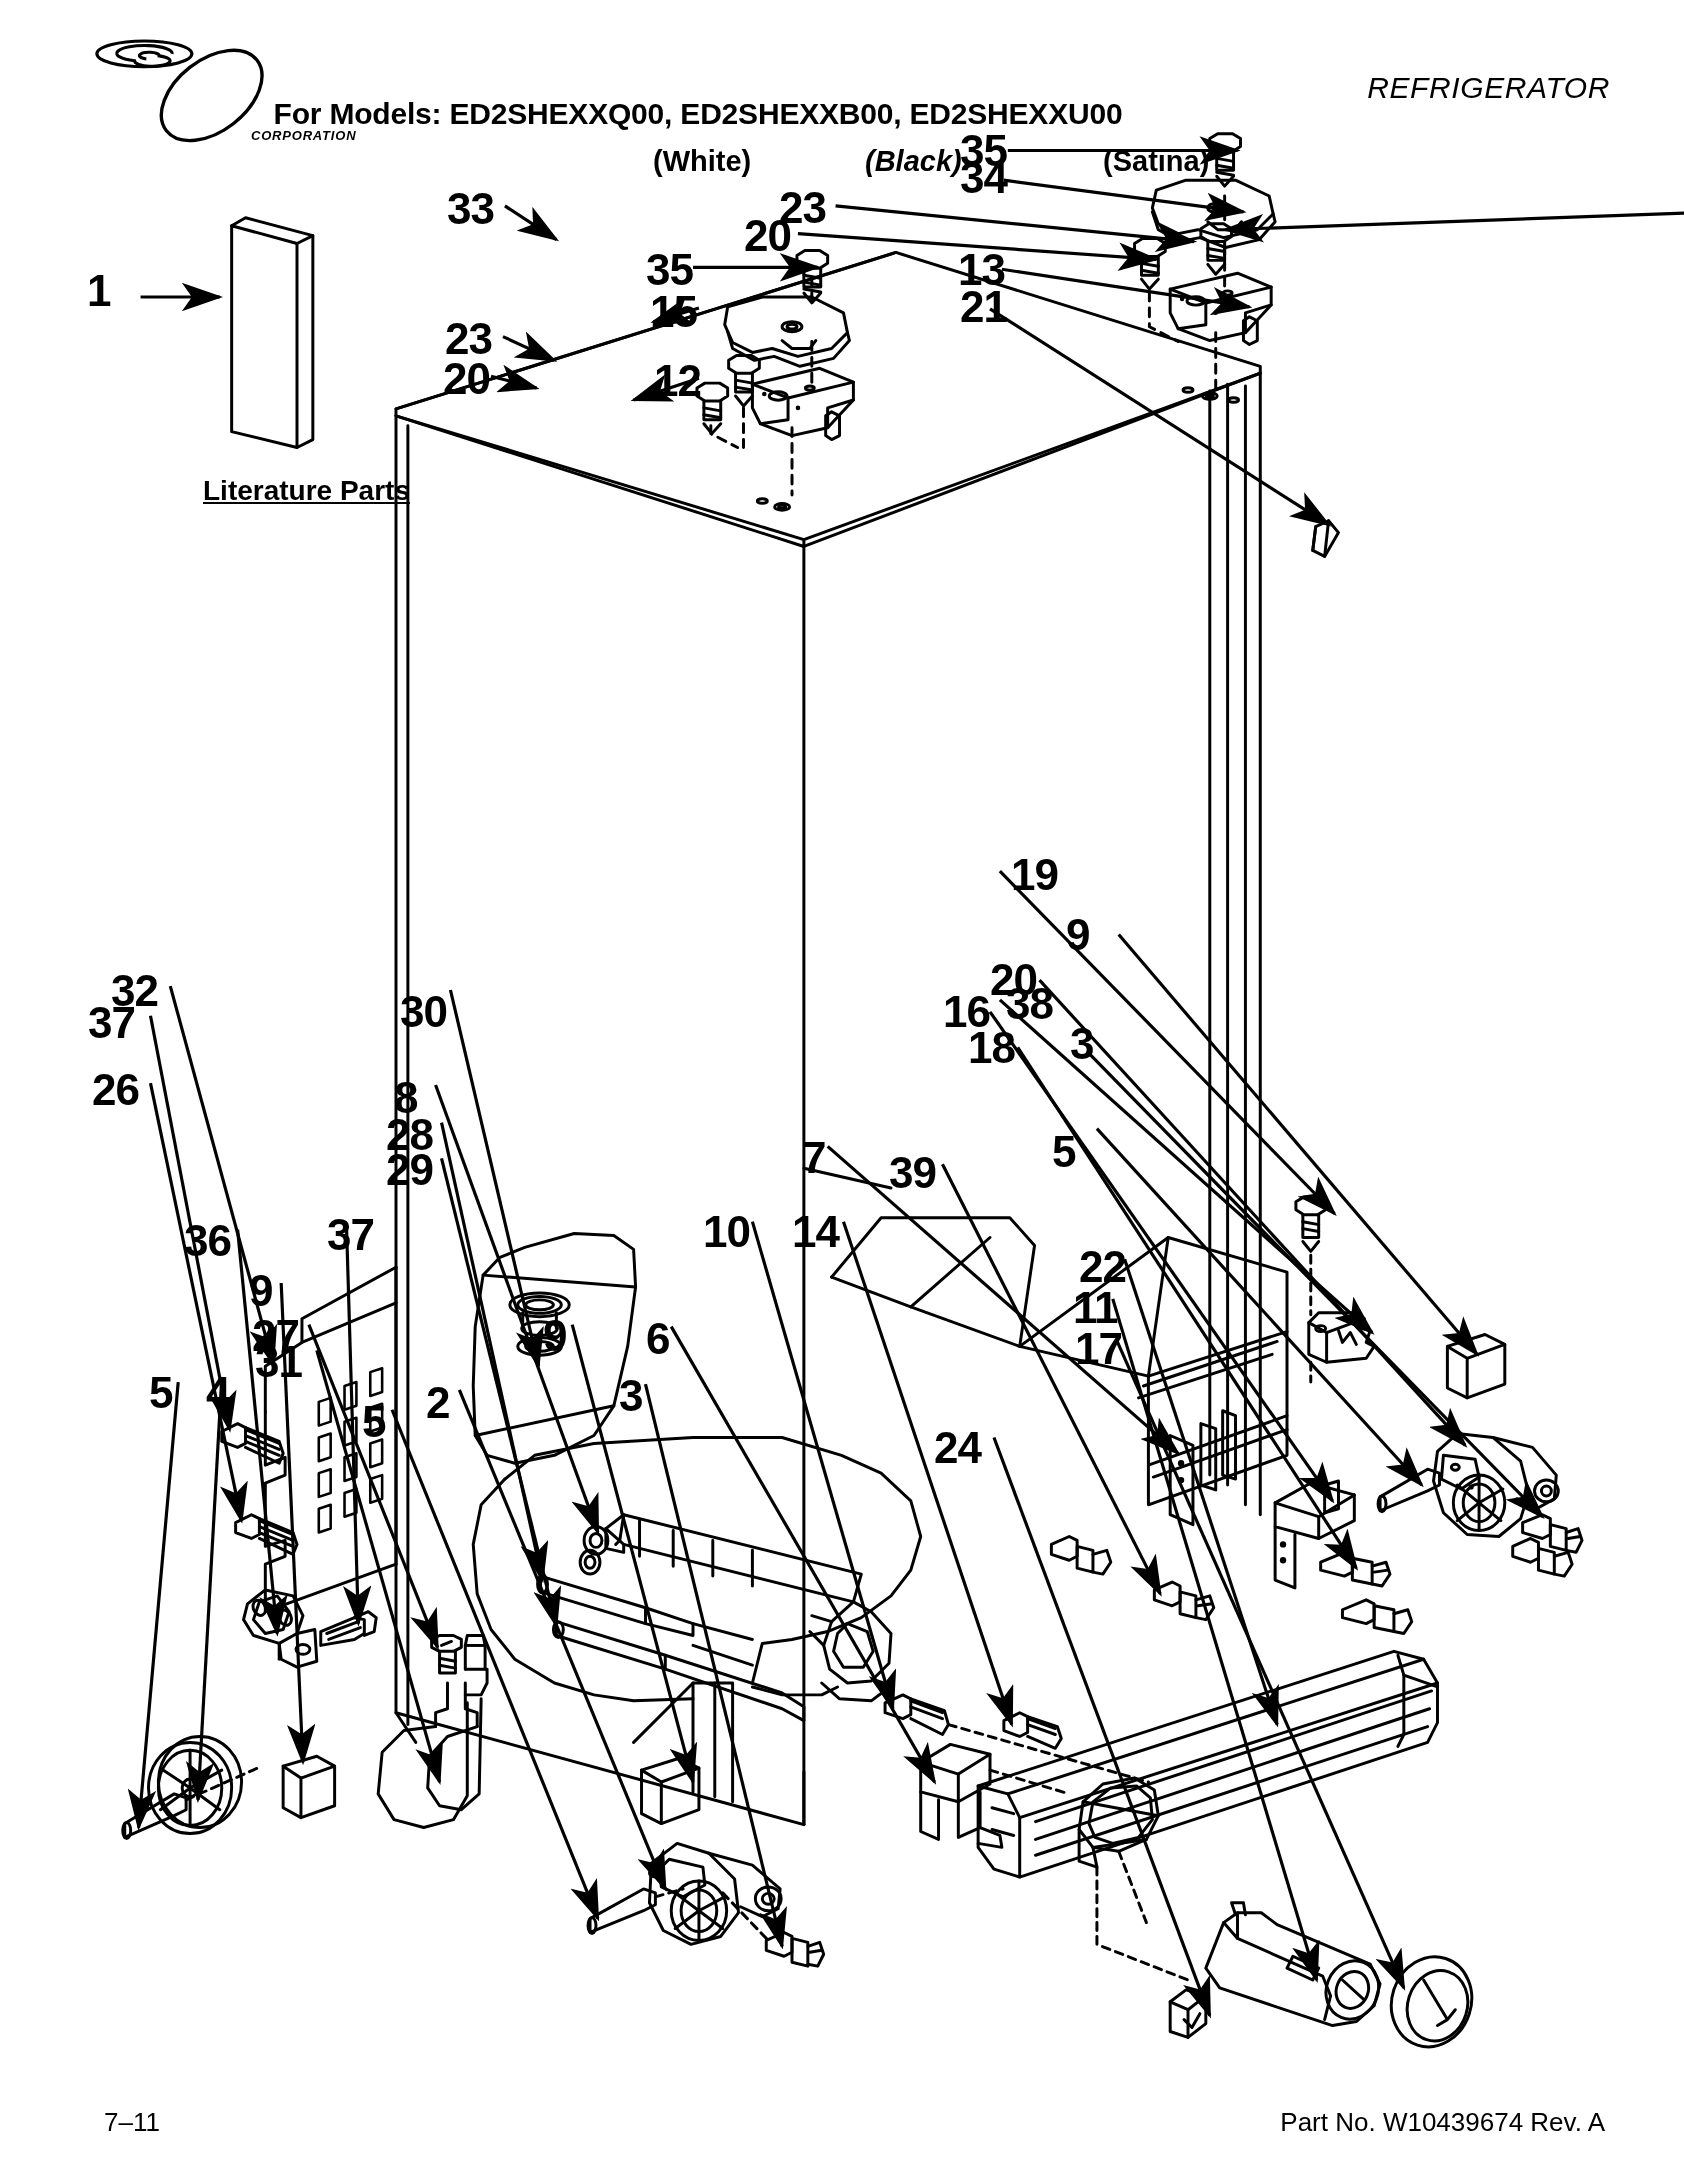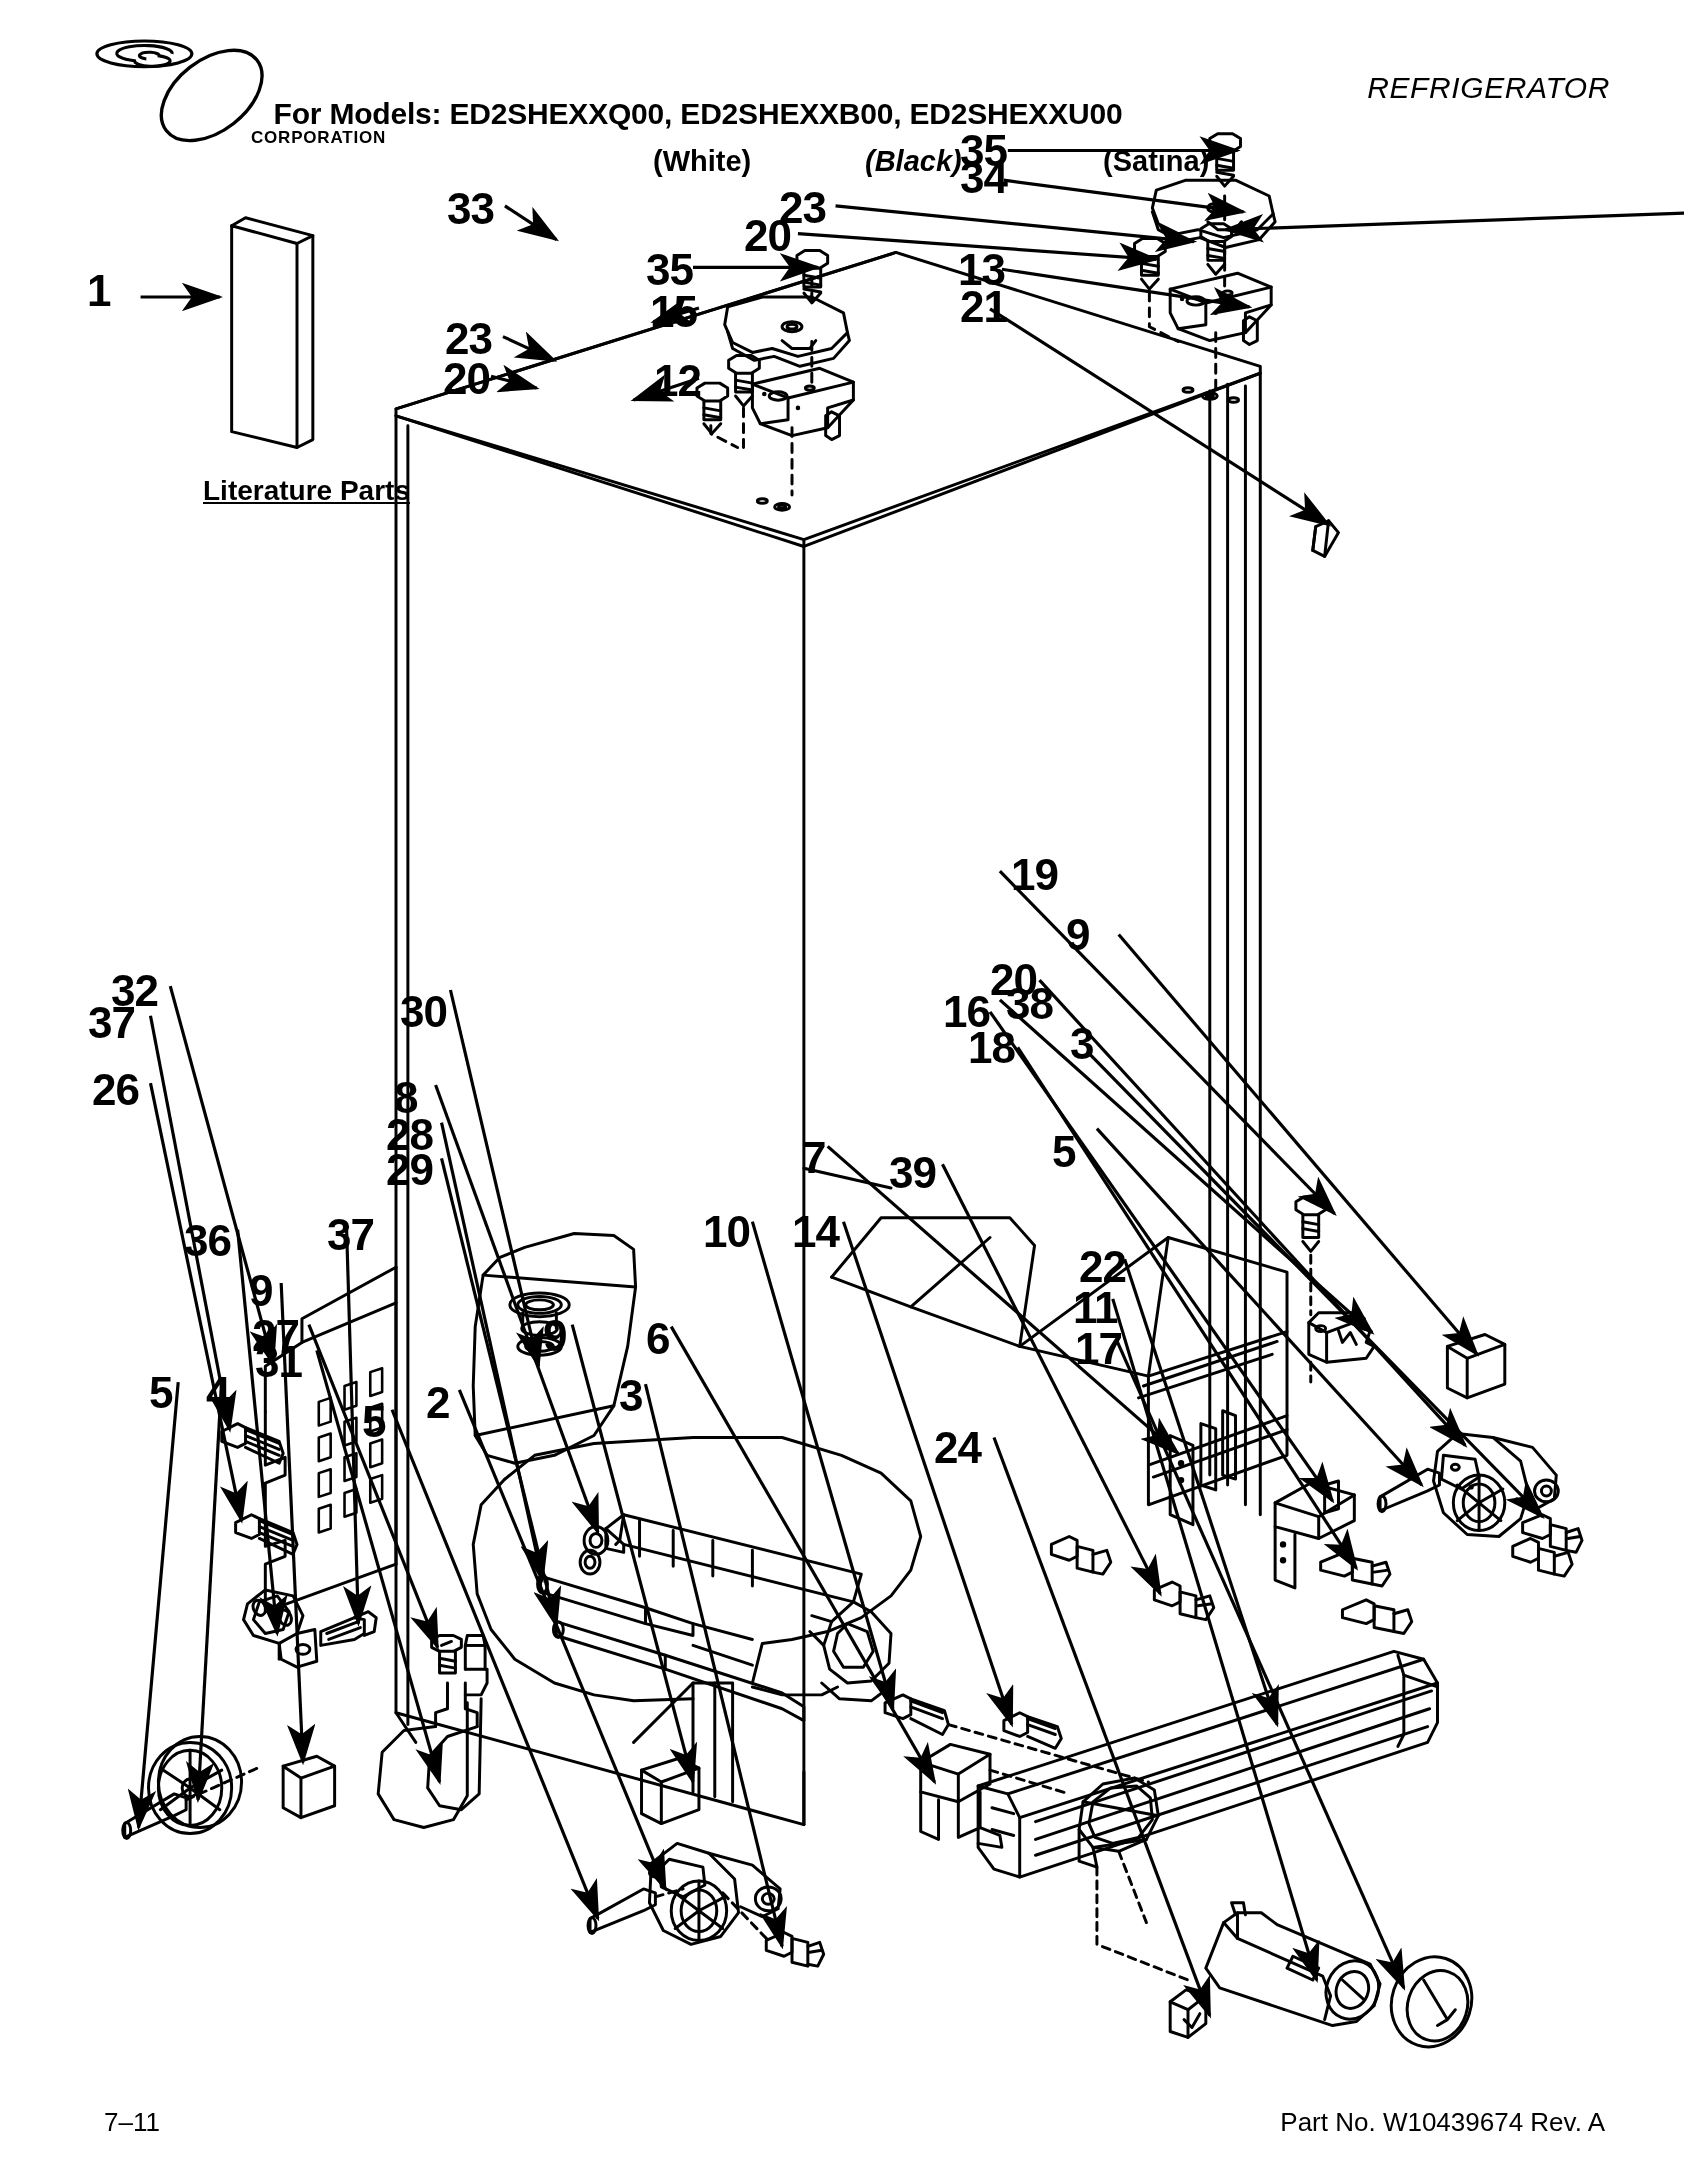--- a/index.html
+++ b/index.html
@@ -43,21 +43,21 @@
   }
   
   .logo-wrap{position:absolute;left:85px;top:34px;width:287px;height:109px;}
   .logo-text{
     position:absolute;left:10px;top:24px;
     font-size:61px;font-weight:bold;letter-spacing:-2.5px;
     font-family:"Liberation Sans", sans-serif;
   }
   .logo-corp{
     position:absolute;left:166px;top:94px;
-    font-size:17px;font-weight:bold;letter-spacing:0.8px;
+    font-size:13px;font-weight:bold;letter-spacing:0.8px;font-style:italic;
   }
 </style>
 </head>
 <body>
 
 <div id="page">
 
   <div class="logo-wrap">
     <svg width="287" height="109" viewBox="0 0 290 110">
       <ellipse cx="60" cy="20" rx="48" ry="13" fill="none" stroke="#000" stroke-width="3.2"></ellipse>

